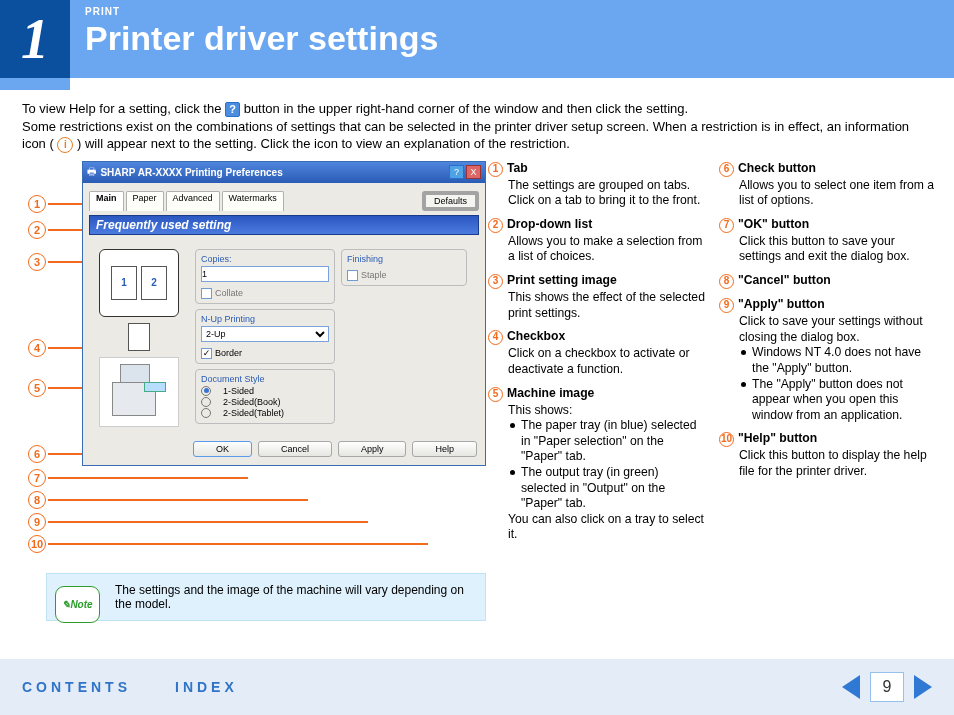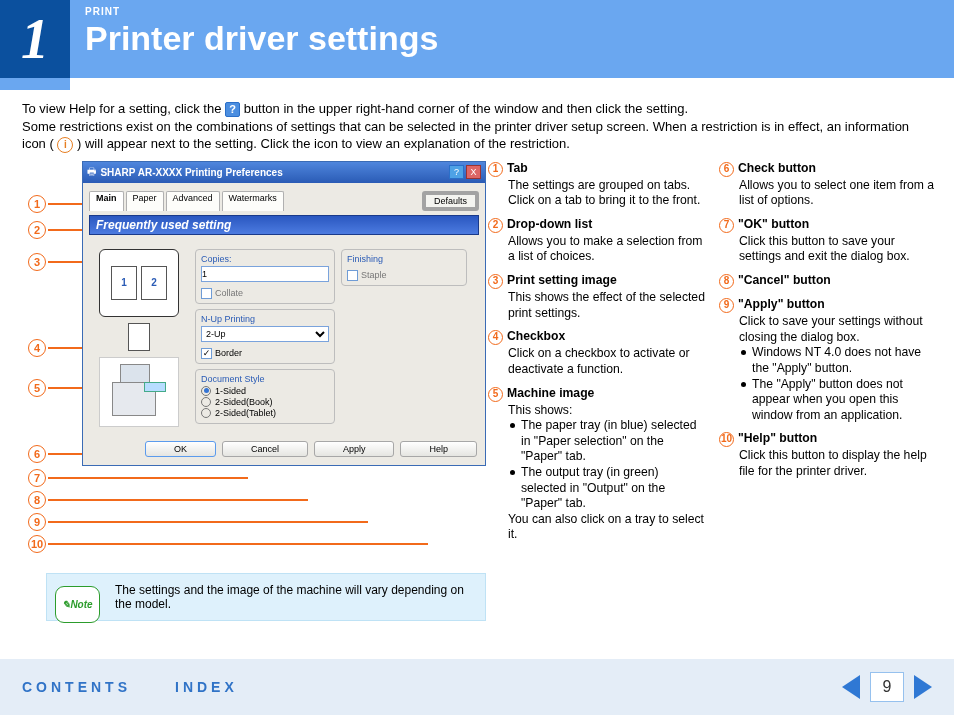--- a/index.html
+++ b/index.html
@@ -40,26 +40,26 @@
   .printer-img .p1 { position: absolute; left: 12px; top: 24px; width: 44px; height: 34px; background: #e6e9ee; border: 1px solid #888; }
   .printer-img .p2 { position: absolute; left: 20px; top: 6px; width: 30px; height: 20px; background: #dbe3ec; border: 1px solid #888; }
   .printer-img .tray { position: absolute; left: 44px; top: 24px; width: 22px; height: 10px; background: #b7ddff; border: 1px solid #4a8; }
   .mid-col { width: 140px; }
   .grp { border: 1px solid #bdbdbd; padding: 4px 5px; margin-bottom: 5px; font-size: 9px; border-radius: 4px; }
   .grp .lab { color: #2a5bb5; font-size: 9px; margin-bottom: 2px; }
   .sel, .txt { width: 100%; border: 1px solid #7aa3dc; font-size: 9px; height: 16px; background: #fff; }
   .chk { font-size: 9px; display: flex; align-items: center; gap: 3px; margin-top: 6px; color: #777; }
   .chk.on span { color: #000; }
   .chk .box { width: 11px; height: 11px; border: 1px solid #6f9cd6; background: #fff; display: inline-flex; align-items: center; justify-content: center; color: #2c9c2c; font-size: 9px; }
-  .radio-row { display: flex; align-items: center; gap: 4px; font-size: 9px; margin: 1px 0; }
+  .radio-row { display: flex; align-items: center; gap: 12px; font-size: 9px; margin: 1px 0; }
   .radio-row .r { width: 10px; height: 10px; border: 1px solid #777; border-radius: 50%; display: inline-flex; align-items: center; justify-content: center; }
   .radio-row .r.on::after { content: ""; width: 5px; height: 5px; background: #3474d4; border-radius: 50%; }
   .right-grp-col { width: 126px; }
   .footer-btns { display: flex; gap: 6px; justify-content: flex-end; padding: 6px 8px 8px 8px; }
-  .footer-btns button { font-size: 9px; padding: 2px 28px; border: 1px solid #a7a7a7; border-radius: 3px; background: linear-gradient(#fff,#e5e5e1); }
+  .footer-btns button { font-size: 9px; padding: 2px 22px; border: 1px solid #a7a7a7; border-radius: 3px; background: linear-gradient(#fff,#e5e5e1); }
   .footer-btns button.primary { border: 1px solid #5b9bed; }
 
   .callout { position: absolute; left: 10px; width: 24px; height: 18px; }
   .callout .num { width: 18px; height: 18px; border: 1.6px solid #f26a1b; color: #f26a1b; font-weight: bold; font-size: 11px; border-radius: 50%; display: inline-flex; align-items: center; justify-content: center; background: #fff; }
   .callout-line { position: absolute; height: 2px; background: #f26a1b; }
   .callout-dot { position: absolute; width: 8px; height: 8px; background: #f26a1b; border-radius: 50%; }
 
   .note-box { position: absolute; left: 28px; top: 412px; width: 440px; background: #def1fc; border: 1px solid #bfe2f5; padding: 9px 10px 9px 68px; font-size: 12px; }
   .note-pill { position: absolute; left: 8px; top: 12px; border: 1.5px solid #2c9c2c; color: #2c9c2c; font-style: italic; font-weight: bold; font-size: 10px; padding: 12px 6px; border-radius: 9px; background: #fff; }
 

